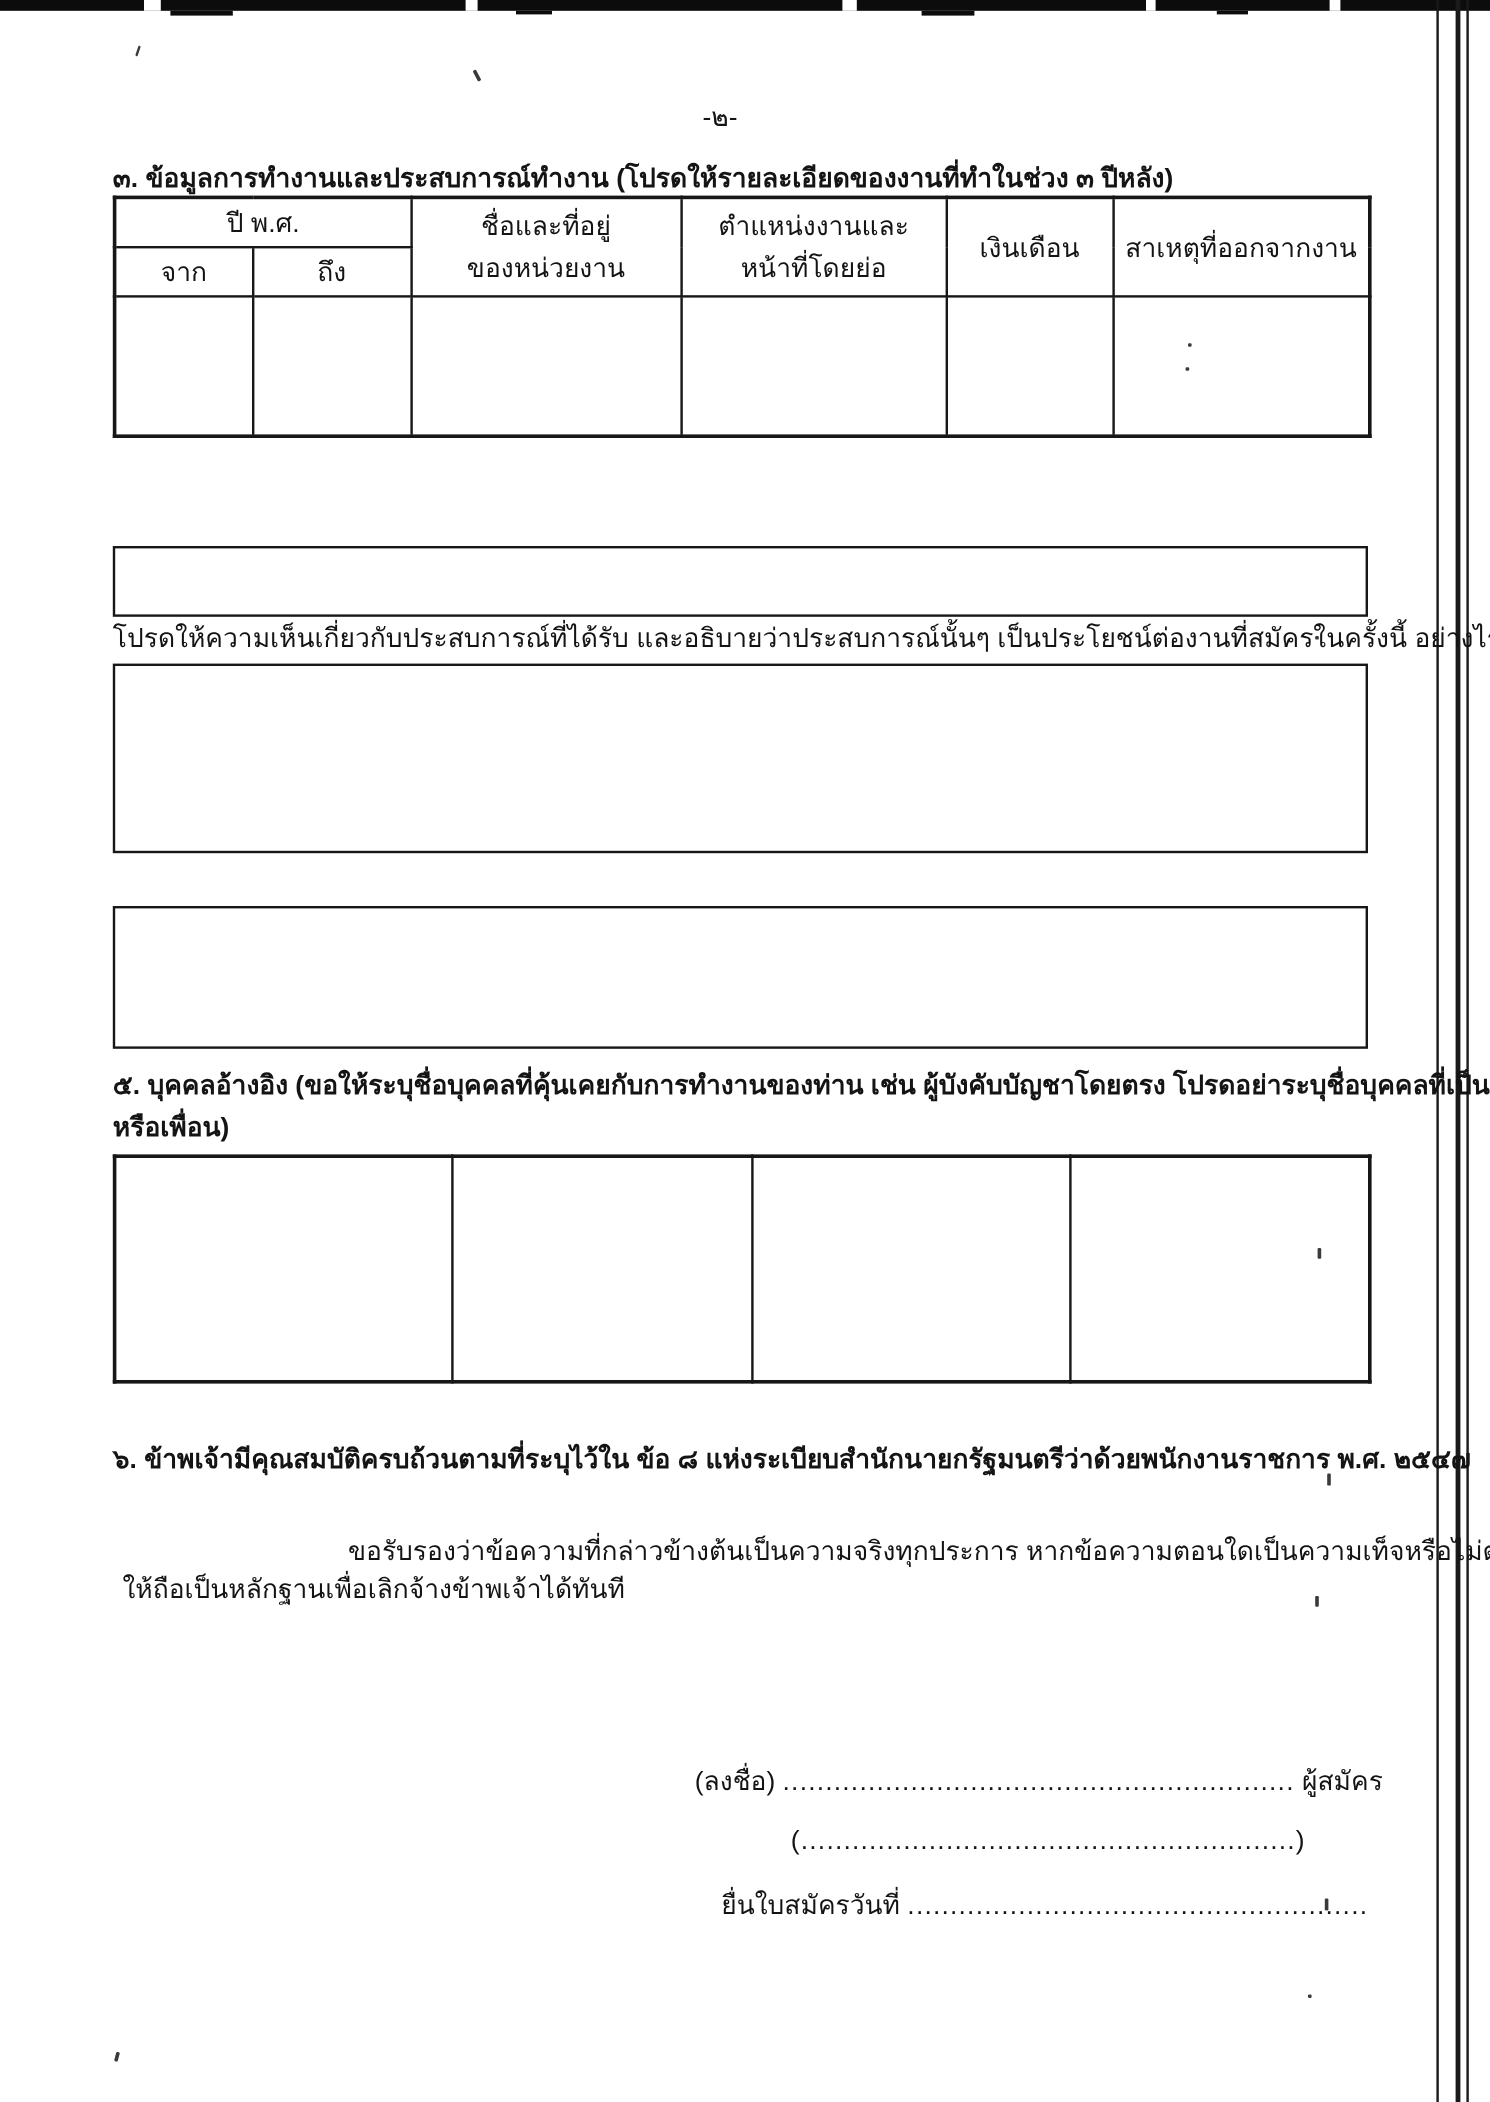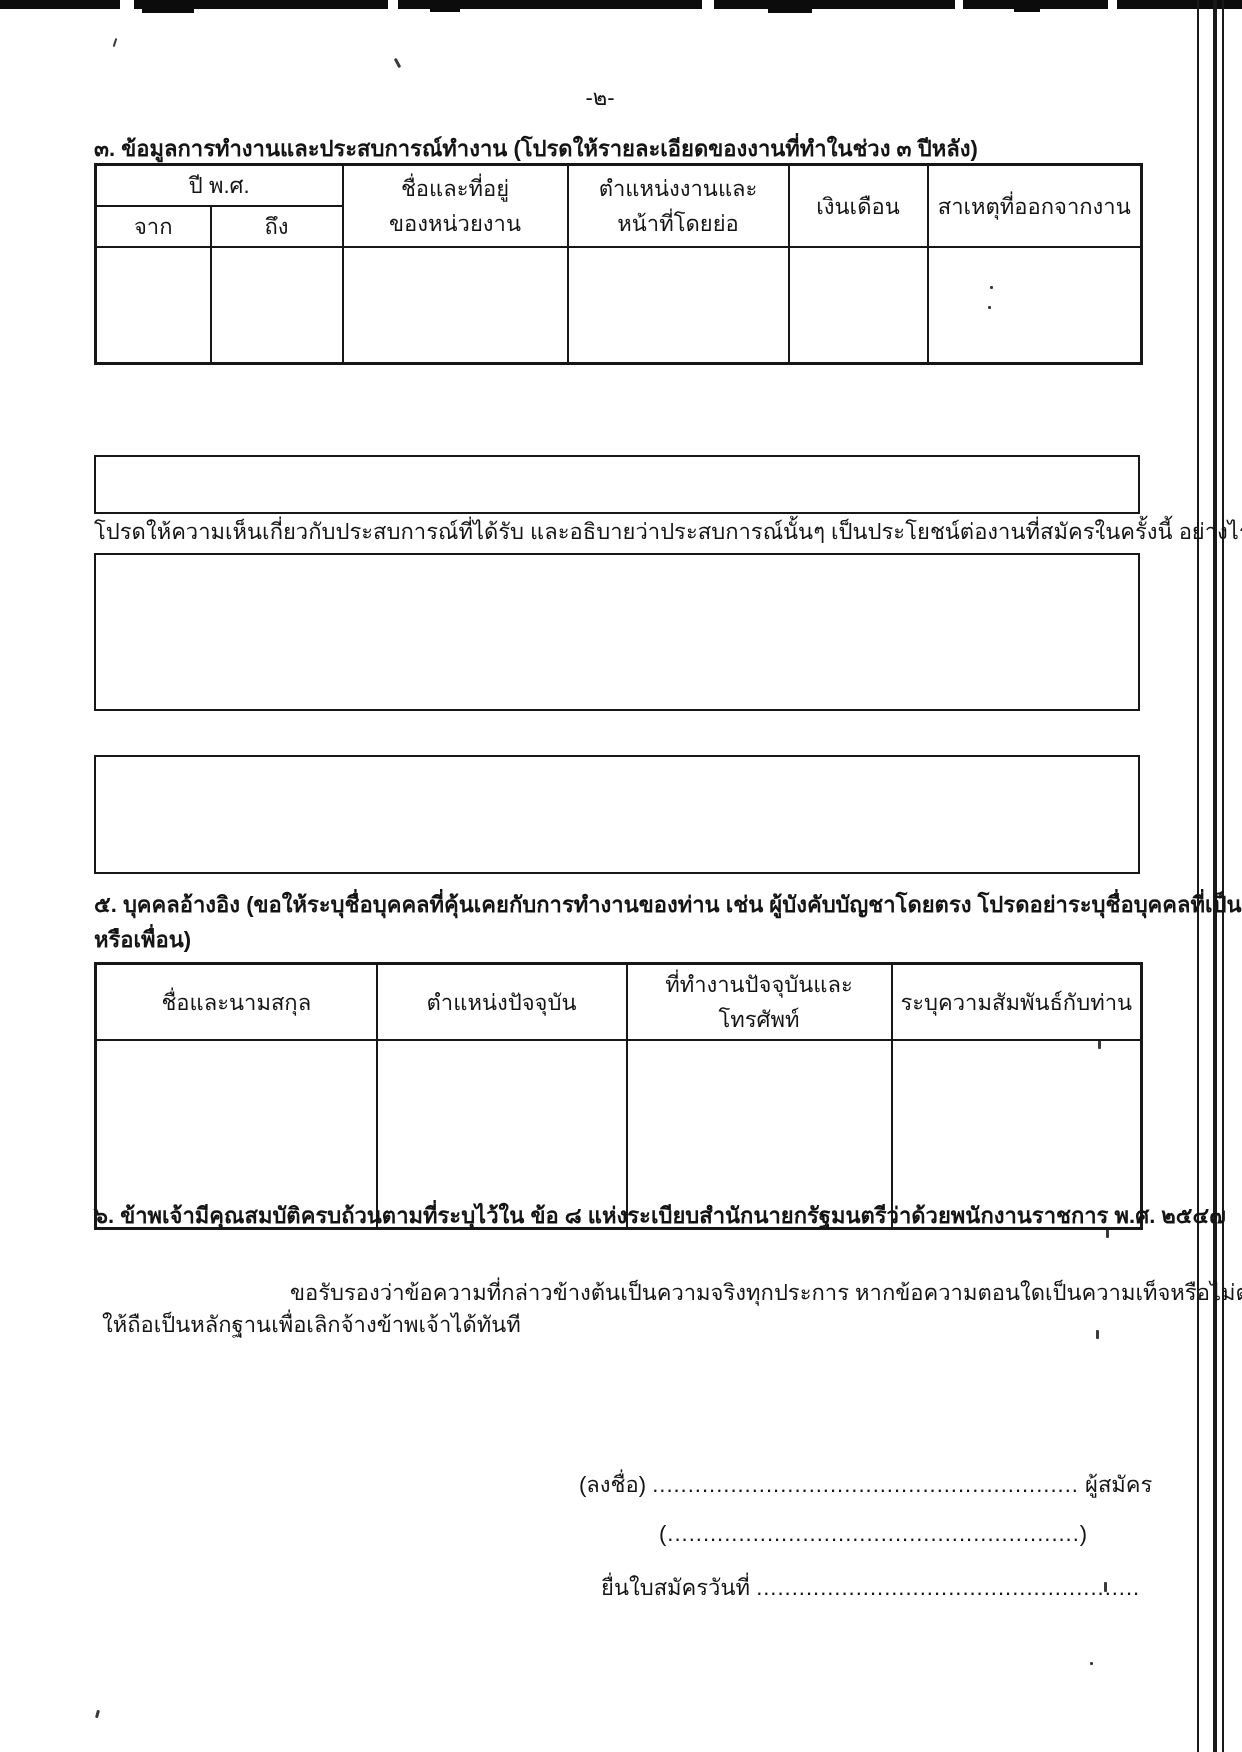--- a/index.html
+++ b/index.html
@@ -124,26 +124,20 @@
   <div class="abs txt bold" style="left:94px;top:926px;">หรือเพื่อน)</div>
 
   <table class="formtable abs" style="left:94px;top:962px;width:1046px;">
     <colgroup>
       <col style="width:281px">
         <col style="width:250px">
         <col style="width:265px">
         <col style="width:250px">
     </colgroup>
     <tbody>
-        <tr style="height:40px;">
-      <td>ชื่อและนามสกุล</td>
-      <td>ตำแหน่งปัจจุบัน</td>
-      <td>ที่ทำงานปัจจุบันและโทรศัพท์</td>
-      <td>ระบุความสัมพันธ์กับท่าน</td>
-    </tr>
     <tr style="height:188px;">
       <td></td>
       <td></td>
       <td></td>
       <td></td>
     </tr>
   </tbody>
     </table>
 
   <div class="abs txt bold" style="left:94px;top:1202px;">๖. ข้าพเจ้ามีคุณสมบัติครบถ้วนตามที่ระบุไว้ใน ข้อ ๘ แห่งระเบียบสำนักนายกรัฐมนตรีว่าด้วยพนักงานราชการ พ.ศ. ๒๕๔๗</div>

